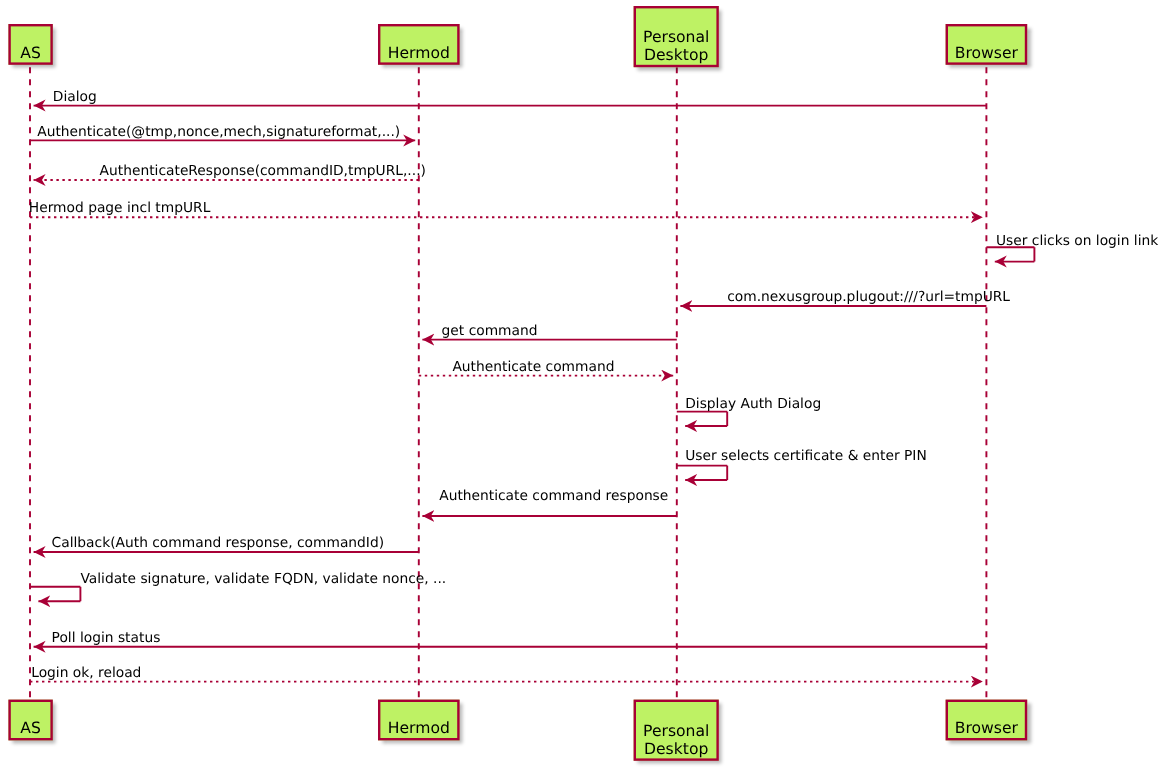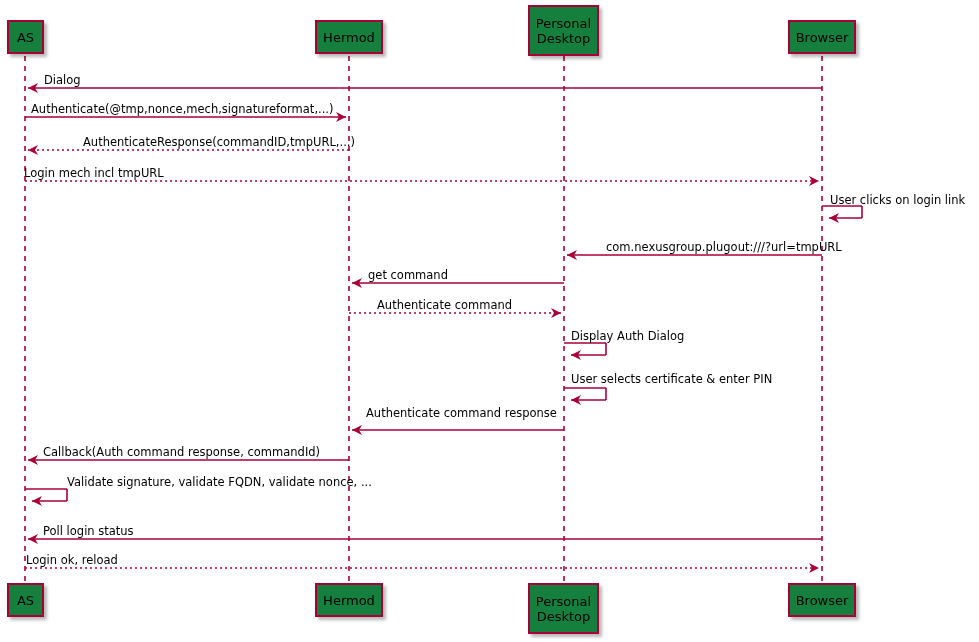--- a/index.html
+++ b/index.html
@@ -3,25 +3,25 @@
 <meta charset="utf-8">
 <title>Sequence Diagram</title>
 <style>
   html,body{margin:0;padding:0;background:#FFFFFF;}
   body{font-family:"DejaVu Sans", sans-serif;}
   #diagram{position:relative;width:979px;height:642px;overflow:hidden;background:#FFFFFF;}
   #svg-layer{position:absolute;left:0;top:0;width:979px;height:642px;}
 
   .participant-box{
     position:absolute;
-    background:#15803d;
+    background:#bef264;
     border:2px solid #A80036;
     box-sizing:border-box;
     display:flex;
-    align-items:center;
+    align-items:flex-end;
     justify-content:center;
     text-align:center;
     font-size:13px;
     color:#000000;
     line-height:15px;
     box-shadow:3px 3px 3px rgba(0,0,0,0.28);
     white-space:pre-line;
     letter-spacing:0px;
   }
   .msg-label{
@@ -116,21 +116,21 @@
 Desktop</span></div>
       <div class="participant-box" style="left: 528px; top: 583px; width: 71px; height: 51px;"><span>Personal
 Desktop</span></div>
       <div class="participant-box" style="left: 788px; top: 20px; width: 68px; height: 34px;"><span>Browser</span></div>
       <div class="participant-box" style="left: 788px; top: 583px; width: 68px; height: 34px;"><span>Browser</span></div>
     </div>
   <div id="labels">
       <div class="msg-label" style="left: 44px; top: 74px;">Dialog</div>
       <div class="msg-label" style="left: 31px; top: 103px;">Authenticate(@tmp,nonce,mech,signatureformat,...)</div>
       <div class="msg-label" style="left: 38px; top: 136px; margin-left: 45px;">AuthenticateResponse(commandID,tmpURL,...)</div>
-      <div class="msg-label" style="left: 24px; top: 167px;">Login mech incl tmpURL</div>
+      <div class="msg-label" style="left: 24px; top: 167px;">Hermod page incl tmpURL</div>
       <div class="msg-label" style="left: 830px; top: 194px;">User clicks on login link</div>
       <div class="msg-label" style="left: 578px; top: 241px; margin-left: 28px;">com.nexusgroup.plugout:///?url=tmpURL</div>
       <div class="msg-label" style="left: 368px; top: 269px;">get command</div>
       <div class="msg-label" style="left: 354px; top: 299px; margin-left: 23px;">Authenticate command</div>
       <div class="msg-label" style="left: 571px; top: 330px;">Display Auth Dialog</div>
       <div class="msg-label" style="left: 571px; top: 373px;">User selects certificate &amp; enter PIN</div>
       <div class="msg-label" style="left: 366px; top: 407px;">Authenticate command response</div>
       <div class="msg-label" style="left: 43px; top: 446px;">Callback(Auth command response, commandId)</div>
       <div class="msg-label" style="left: 31px; top: 476px; margin-left: 36px;">Validate signature, validate FQDN, validate nonce, ...</div>
       <div class="msg-label" style="left: 43px; top: 525px;">Poll login status</div>

